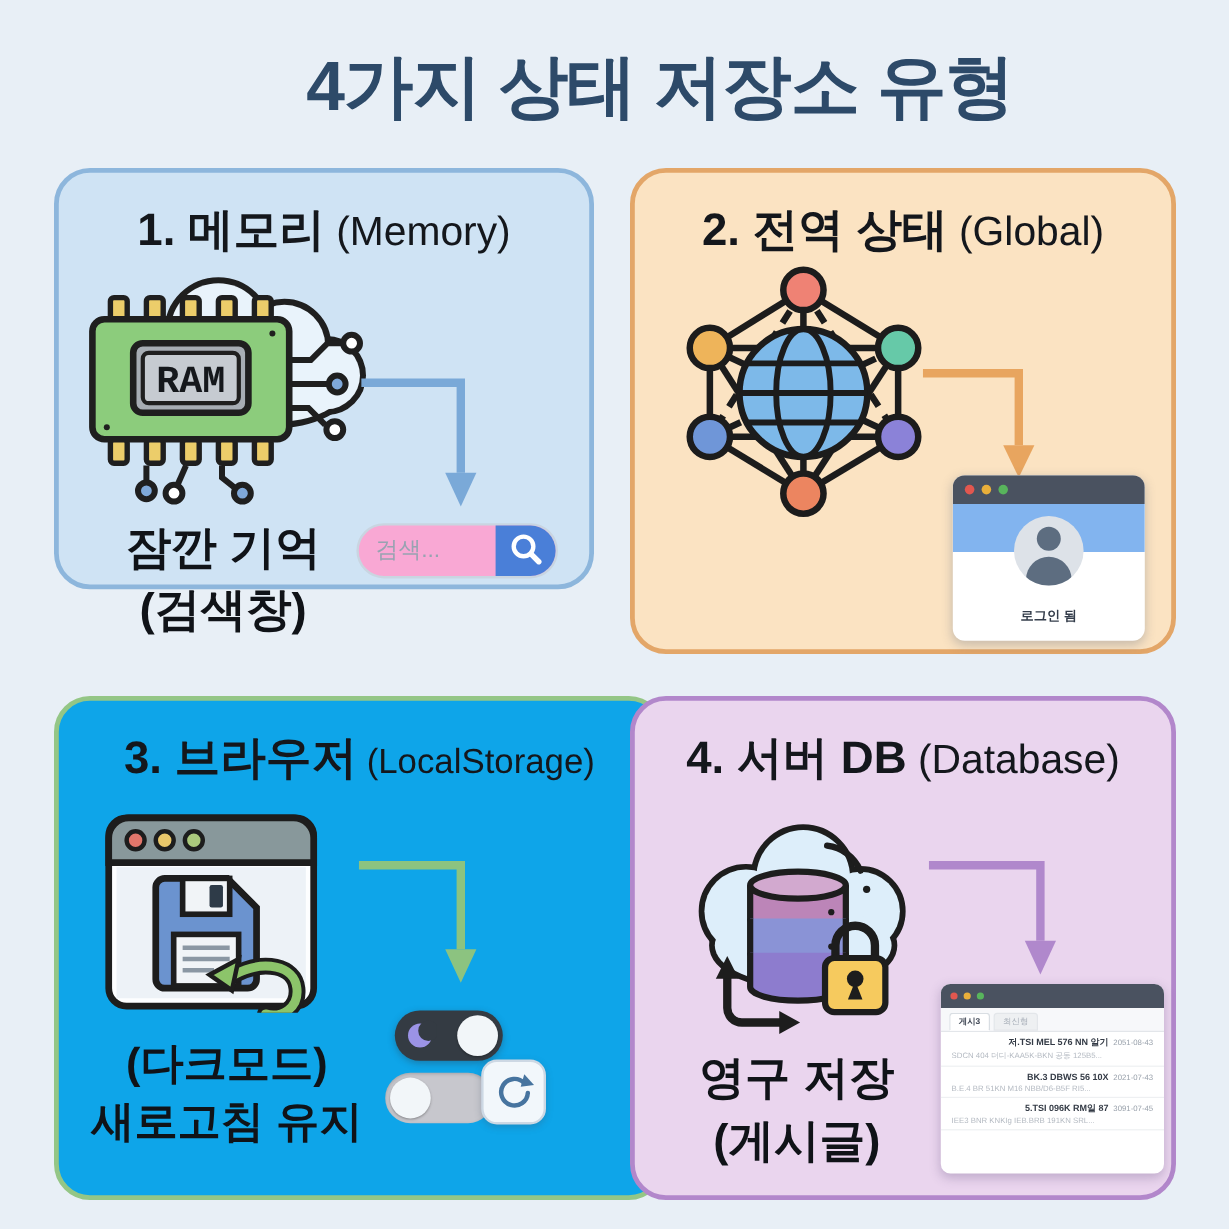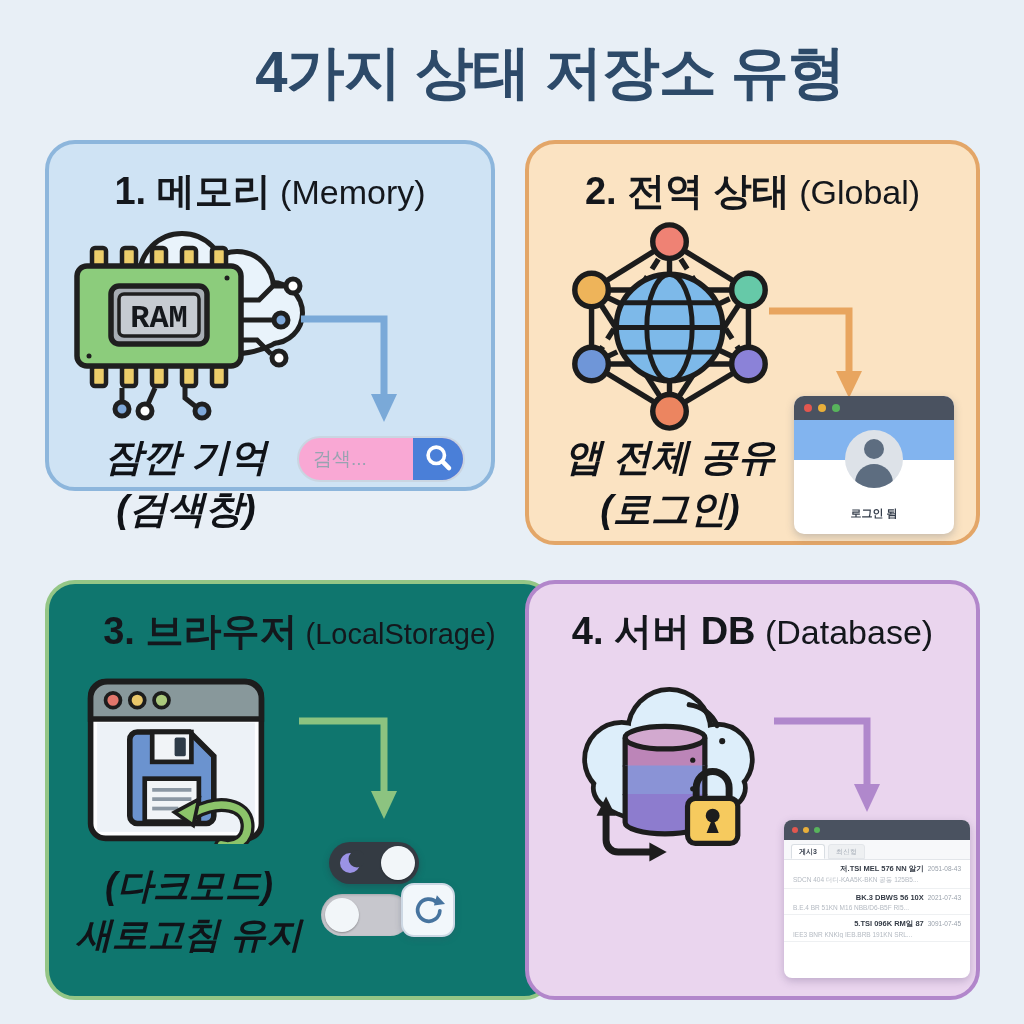--- a/index.html
+++ b/index.html
@@ -3,28 +3,28 @@
 <meta charset="utf-8">
 <style>
   html,body{margin:0;padding:0;background:#e8eff6;}
   .stage{position:relative;width:1024px;height:1024px;background:#e8eff6;overflow:hidden;
          font-family:"Liberation Sans","DejaVu Sans",sans-serif;}
   .page-title{position:absolute;top:34px;left:0;width:100%;text-align:center;
               font-size:58px;font-weight:800;color:#2d4a69;letter-spacing:-1px;margin:0;padding-left:38px;}
   .card{position:absolute;border-radius:30px;border:4px solid;box-sizing:border-box;}
   .c1{left:45px;top:140px;width:450px;height:351px;background:#cfe3f4;border-color:#8db6dc;}
   .c2{left:525px;top:140px;width:455px;height:405px;background:#fbe3c2;border-color:#e3a668;}
-  .c3{left:45px;top:580px;width:509px;height:420px;background:#0f766e;border-color:#94c686;}
+  .c3{left:45px;top:580px;width:509px;height:420px;background:#0ea5e9;border-color:#94c686;}
   .c4{left:525px;top:580px;width:455px;height:420px;background:#ead5ee;border-color:#b287cb;}
   .heading{position:absolute;top:22px;left:0;width:100%;text-align:center;margin:0;color:#14171c;white-space:nowrap;}
   .hko{font-size:38px;font-weight:800;}
   .hen{font-size:34px;font-weight:400;}
   .c3 .hen{font-size:29px;}
   .caption{position:absolute;text-align:center;font-weight:700;color:#101318;
-           font-size:38px;line-height:1.36;font-style:italic;}
+           font-size:38px;line-height:1.36;}
   .c1 .caption{left:12px;top:288px;width:250px;}
   .c2 .caption{left:10px;top:288px;width:262px;}
   .c3 .caption{left:6px;top:278px;width:268px;font-size:36px;}
   .c4 .caption{left:14px;top:290px;width:242px;}
   .iconsvg{position:absolute;}
   .icon1{left:18px;top:64px;}
   .icon2{left:30px;top:70px;}
   .icon3{left:36px;top:92px;}
   .icon4{left:32px;top:84px;}
   .arrow{position:absolute;}
@@ -222,24 +222,20 @@
         <span class="dot g"></span>
       </div>
       <div class="login-band"></div>
       <div class="avatar">
         <span class="av-head"></span>
         <span class="av-body"></span>
       </div>
       <div class="login-label">로그인 됨</div>
     </div>
 
-    <div class="caption">
-      <div>앱 전체 공유</div>
-      <div>(로그인)</div>
-    </div>
   </section>
 
   <section class="card c3">
     <h2 class="heading"><span class="hko">3. 브라우저</span><span class="hen"> (LocalStorage)</span></h2>
 
     <svg class="iconsvg icon3" width="182" height="168" viewBox="0 0 195 180">
       <rect x="6" y="6" width="183" height="168" rx="16" fill="#fdfeff" stroke="#1d1d1d" stroke-width="6"></rect>
       <path d="M6 24 a18 18 0 0 1 18 -18 h147 a18 18 0 0 1 18 18 v22 H6 Z" fill="#88989b" stroke="#1d1d1d" stroke-width="6"></path>
       <circle cx="30" cy="26" r="8" fill="#e2766b" stroke="#1d1d1d" stroke-width="4"></circle>
       <circle cx="56" cy="26" r="8" fill="#e9c76a" stroke="#1d1d1d" stroke-width="4"></circle>
@@ -364,15 +360,19 @@
       </div>
       <div class="post">
         <div class="post-top">
           <span class="post-title">5.TSI 096K RM일 87</span>
           <span class="post-date">3091-07-45</span>
         </div>
         <div class="post-desc">IEE3 BNR KNKIg IEB.BRB 191KN SRL...</div>
       </div>
     </div>
 
+    <div class="caption">
+      <div>영구 저장</div>
+      <div>(게시글)</div>
+    </div>
   </section>
 
 </div>
 
 </body></html>

